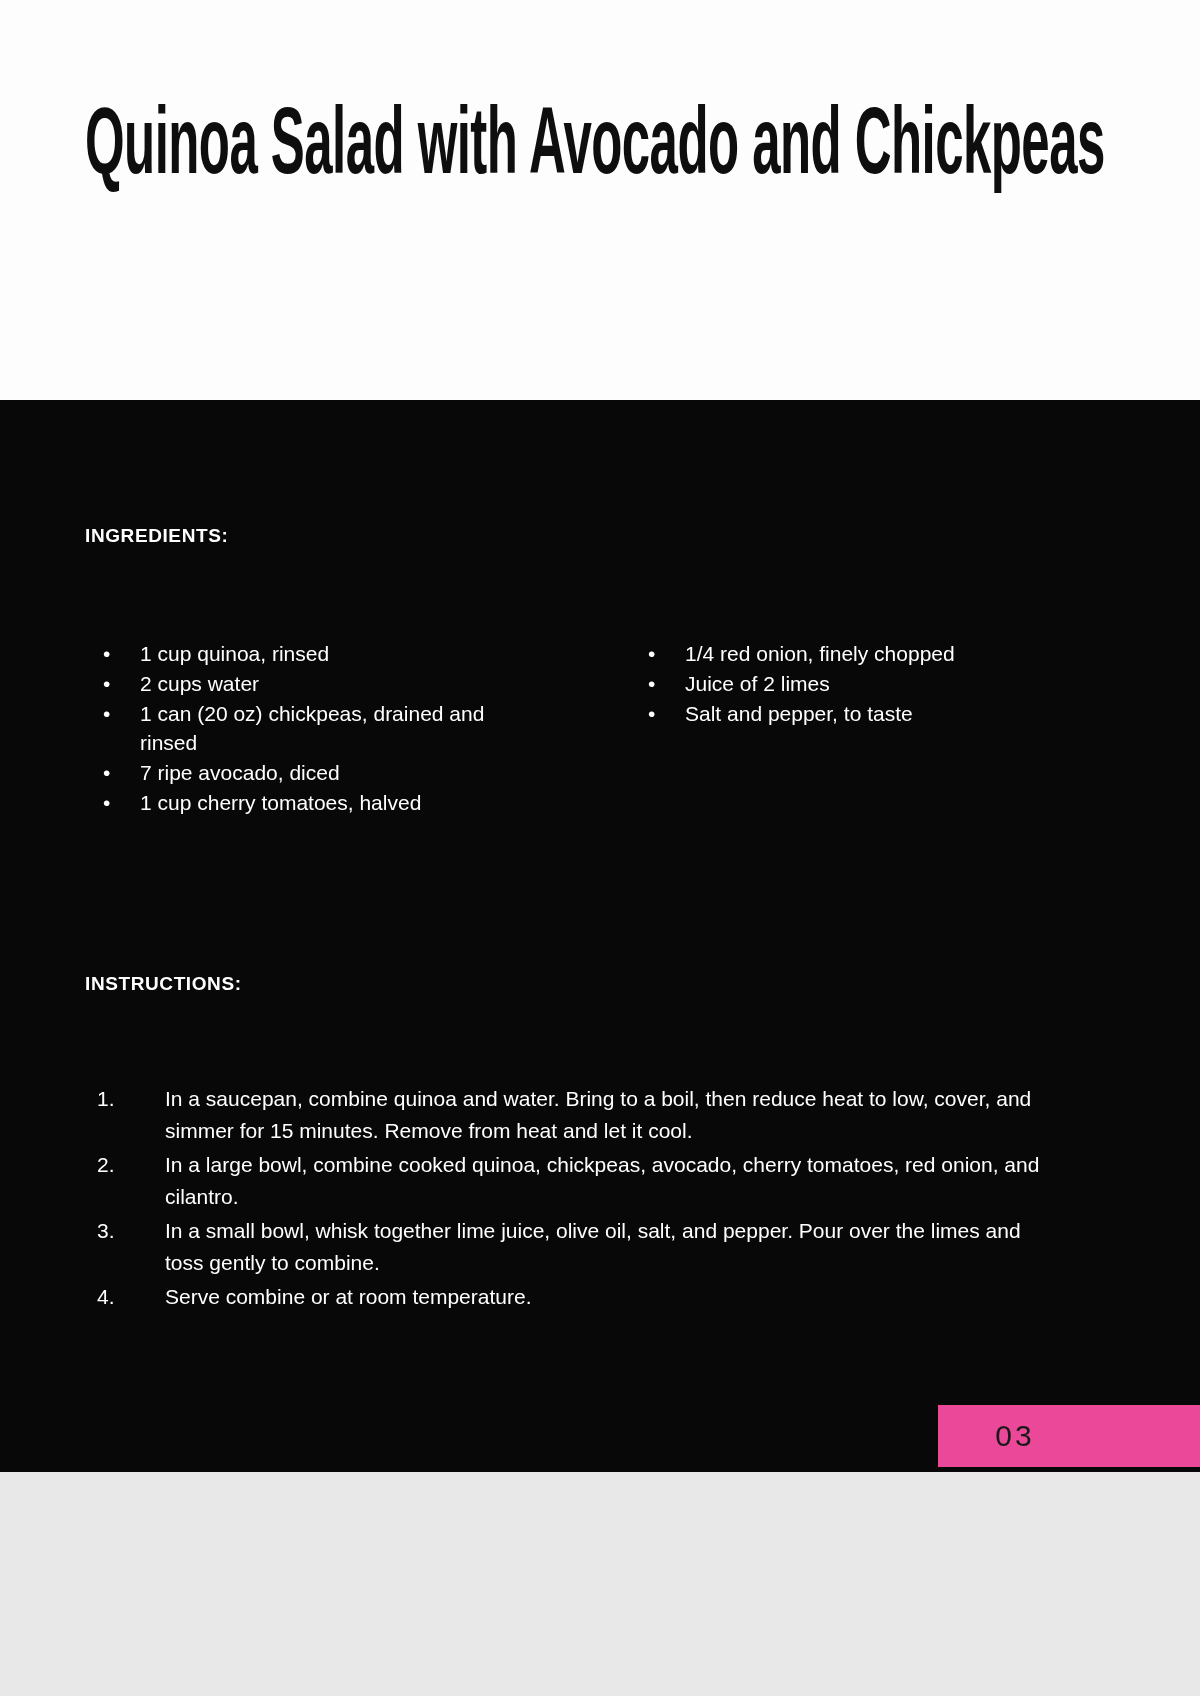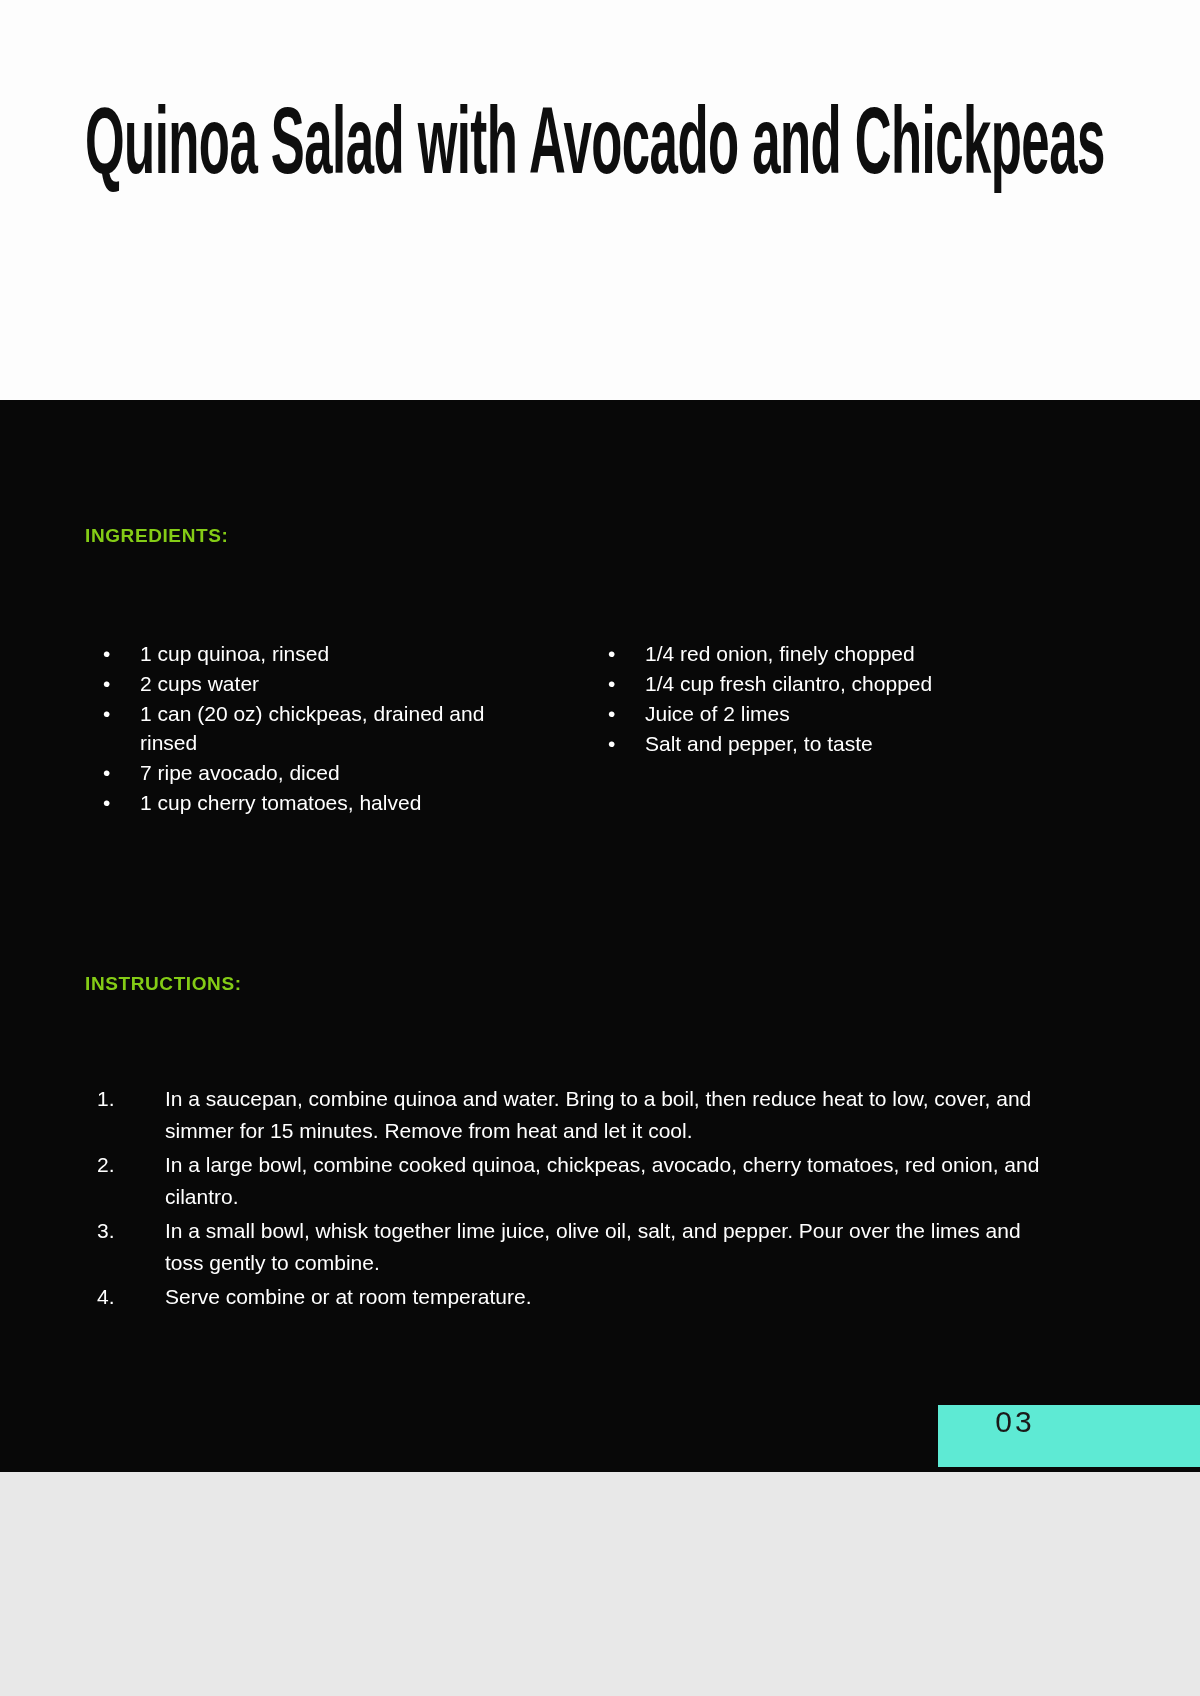--- a/index.html
+++ b/index.html
@@ -56,29 +56,29 @@
     height: 1296px;
     background: #080808;
     color: #ffffff;
     padding: 125px 85px 0 85px;
   }
 
   .section-heading {
     font-size: 19px;
     font-weight: 700;
     letter-spacing: 0.6px;
-    color: #84cc16;
+    color: #ffffff;
   }
   .heading-ingredients { margin-bottom: 92px; }
   .heading-instructions { margin-top: 155px; margin-bottom: 88px; }
 
   
   .ingredients-columns {
     display: flex;
-    gap: 80px;
+    gap: 120px;
   }
   .ingredient-list {
     list-style: none;
   }
   .ingredient-list.col-left  { width: 425px; }
   .ingredient-list.col-right { width: 470px; }
   .ingredient-list li {
     position: relative;
     padding-left: 55px;
     font-size: 21px;
@@ -116,22 +116,23 @@
     display: block;
   }
 
   
   .page-number-box {
     position: absolute;
     top: 1405px;
     right: 0;
     width: 262px;
     height: 62px;
-    background: #5eead4;
+    background: #ec4899;
     display: flex;
+    align-items: center;
     justify-content: center;
     padding-right: 108px;
   }
   .page-number {
     font-size: 30px;
     letter-spacing: 3px;
     color: #1a1a1a;
     font-weight: 400;
   }
 </style>
@@ -153,21 +154,20 @@
     <div class="ingredients-columns">
       <ul class="ingredient-list col-left">
         <li>1 cup quinoa, rinsed</li>
         <li>2 cups water</li>
         <li>1 can (20 oz) chickpeas, drained and rinsed</li>
         <li>7 ripe avocado, diced</li>
         <li>1 cup cherry tomatoes, halved</li>
       </ul>
       <ul class="ingredient-list col-right">
         <li>1/4 red onion, finely chopped</li>
-        <li>1/4 cup fresh cilantro, chopped</li>
         <li>Juice of 2 limes</li>
         <li>Salt and pepper, to taste</li>
       </ul>
     </div>
 
     <div class="section-heading heading-instructions">INSTRUCTIONS:</div>
 
     <ol class="instruction-list">
       <li>In a saucepan, combine quinoa and water. Bring to a boil, then reduce heat to low, cover, and simmer for 15 minutes. Remove from heat and let it cool.</li>
       <li>In a large bowl, combine cooked quinoa, chickpeas, avocado, cherry tomatoes, red onion, and cilantro.</li>

